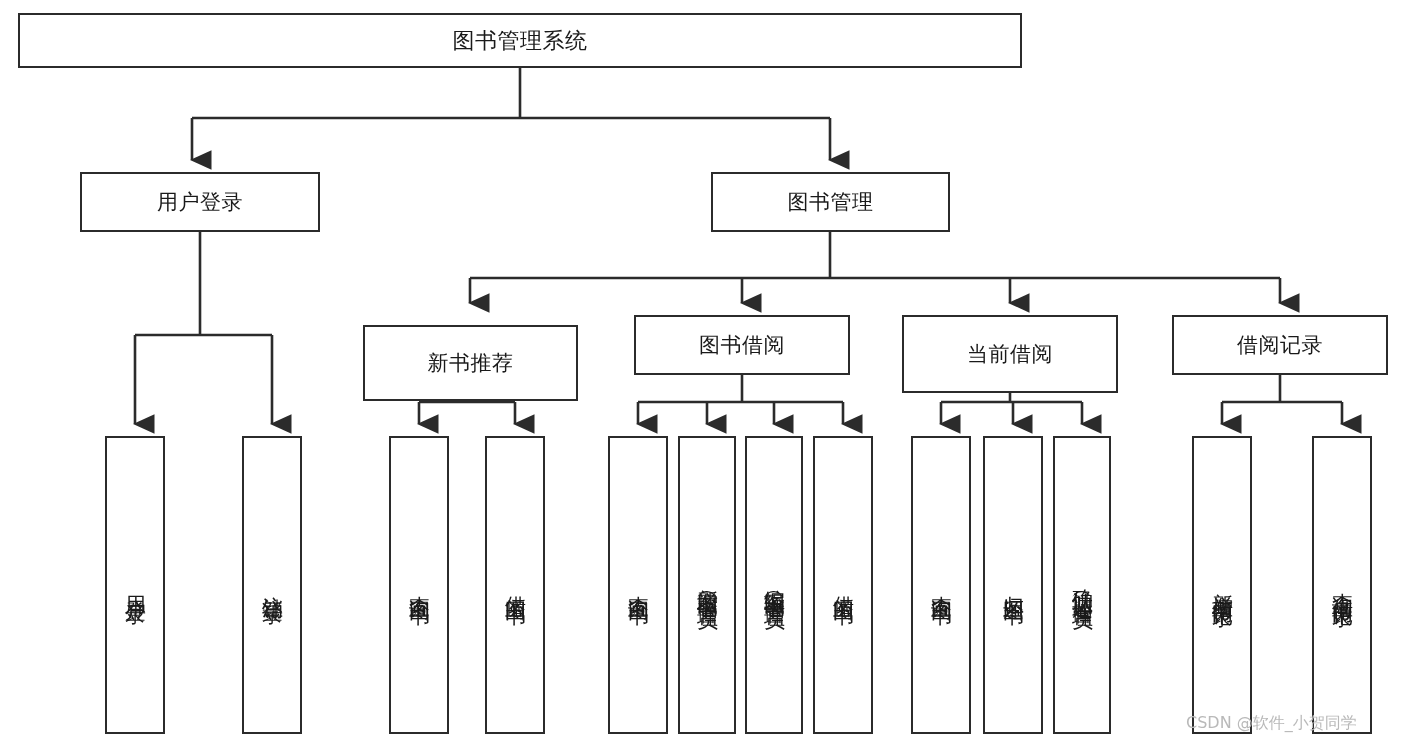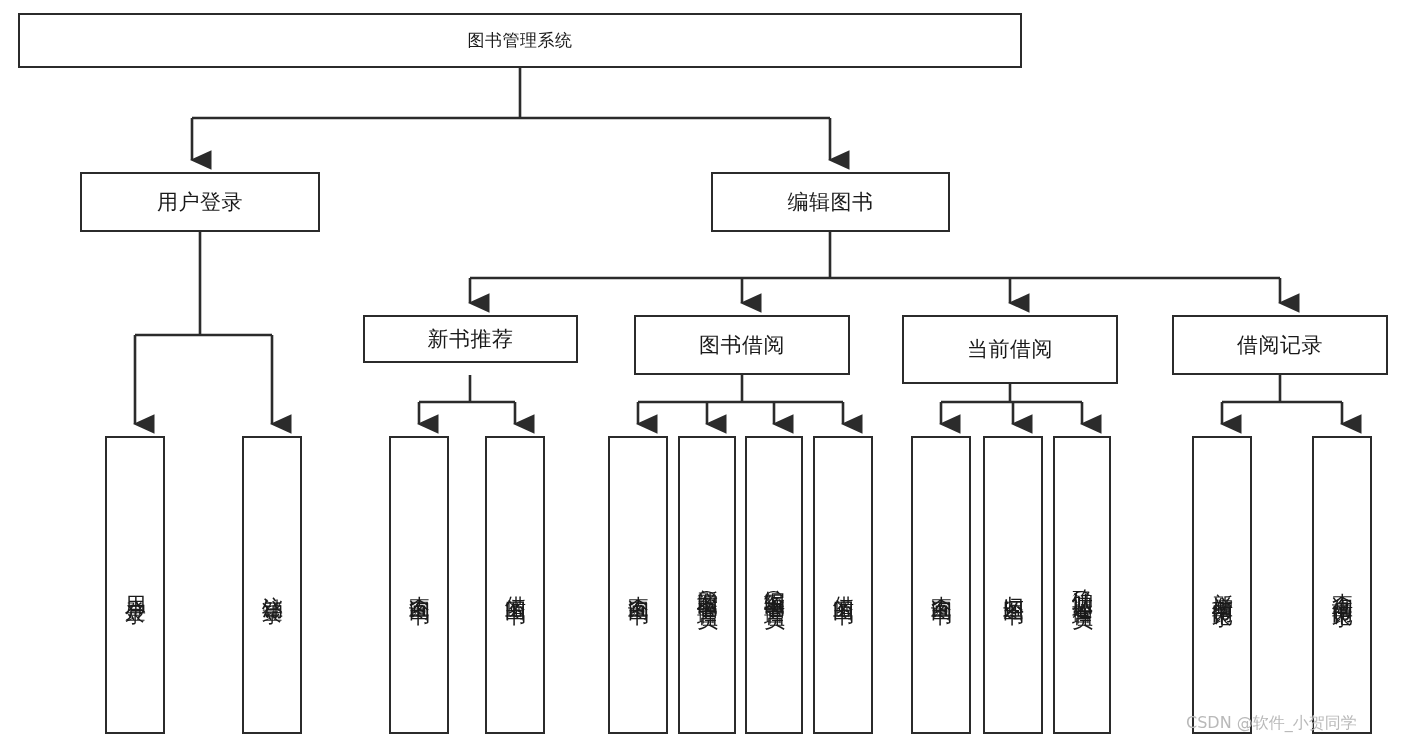--- a/index.html
+++ b/index.html
@@ -42,21 +42,21 @@
     white-space: nowrap;
   }
   .node.vertical .label {
     writing-mode: vertical-rl;
     text-orientation: upright;
     letter-spacing: 3px;
     font-size: 21px;
     line-height: 1.1;
   }
   .node.root .label {
-    font-size: 17px;
+    font-size: 22px;
   }
   #watermark {
     position: absolute;
     left: 1186px;
     top: 713px;
     font-size: 16px;
     color: #b9b9b9;
     white-space: nowrap;
     z-index: 3;
     font-family: "DejaVu Sans", "Liberation Sans", sans-serif;
@@ -118,30 +118,30 @@
   </svg>
 
   <div class="node root" style="left:18px; top:13px; width:1004px; height:55px;">
     <span class="label">图书管理系统</span>
   </div>
 
   <div class="node" style="left:80px; top:172px; width:240px; height:60px;">
     <span class="label">用户登录</span>
   </div>
   <div class="node" style="left:711px; top:172px; width:239px; height:60px;">
-    <span class="label">编辑图书</span>
+    <span class="label">图书管理</span>
   </div>
 
-  <div class="node" style="left:363px; top:315px; width:215px; height:48px;">
+  <div class="node" style="left:363px; top:325px; width:215px; height:76px;">
     <span class="label">新书推荐</span>
   </div>
   <div class="node" style="left:634px; top:315px; width:216px; height:60px;justify-content:center;">
     <span class="label">图书借阅</span>
   </div>
-  <div class="node" style="left:902px; top:315px; width:216px; height:69px;">
+  <div class="node" style="left:902px; top:315px; width:216px; height:78px;">
     <span class="label">当前借阅</span>
   </div>
   <div class="node" style="left:1172px; top:315px; width:216px; height:60px;font-family:Liberation Serif, serif;">
     <span class="label">借阅记录</span>
   </div>
 
   <div class="node vertical" style="left:105px; top:436px; width:60px; height:298px;">
     <span class="label">用户登录</span>
   </div>
   <div class="node vertical" style="left:242px; top:436px; width:60px; height:298px;">

